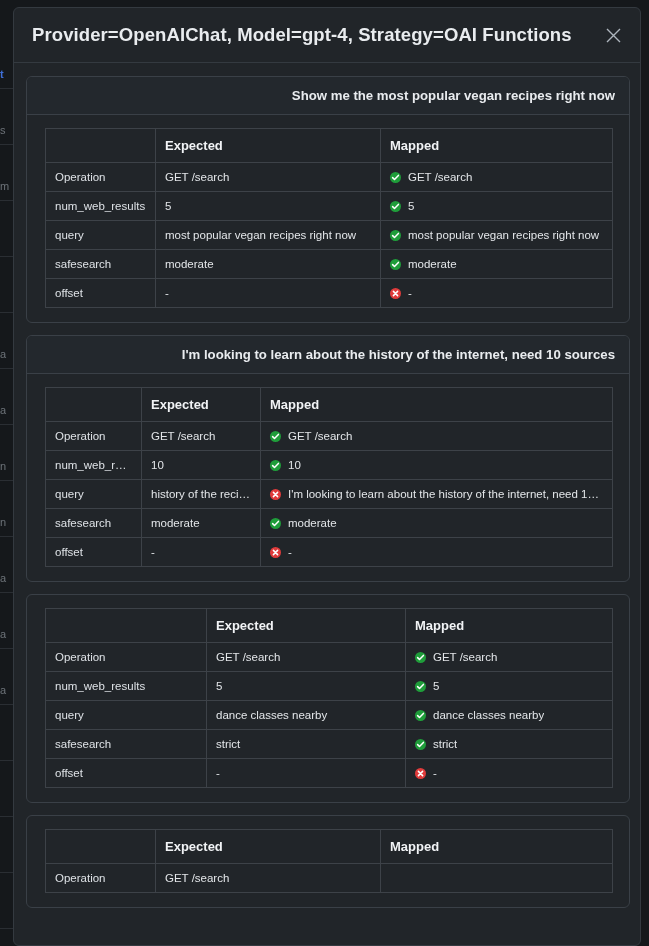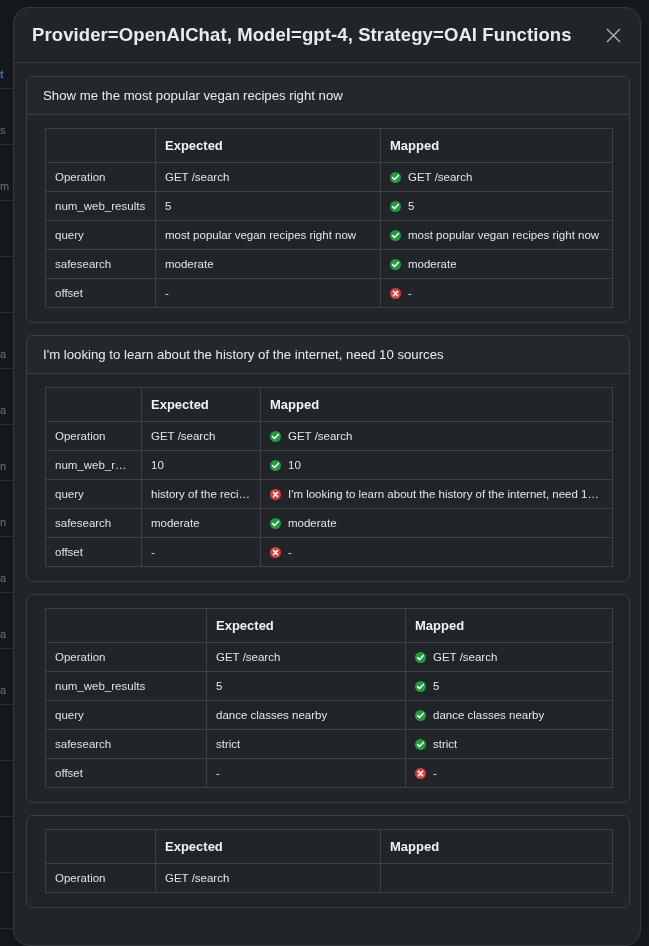--- a/index.html
+++ b/index.html
@@ -25,21 +25,21 @@
     line-height: 29px; height: 29px;
   }
   .bg-row.link { color: #3f6fd8; font-weight: bold; }
 
   .modal {
     position: absolute;
     left: 13px; top: 7px;
     width: 628px; height: 939px;
     background: #212529;
     border: 1px solid #343a40;
-    border-radius: 16px;
+    border-radius: 6px;
     overflow: hidden;
   }
   .modal-header {
     height: 55px;
     border-bottom: 1px solid #343a40;
     display: flex; align-items: center;
     padding: 0 16px 0 18px;
     position: relative;
   }
   .modal-title {
@@ -71,25 +71,26 @@
     margin-bottom: 12px;
     overflow: hidden;
   }
   .card-header {
     padding: 11px 14px 11px 16px;
     border-bottom: 1px solid #3a4047;
     background: #23282d;
   }
   .card-title {
     font-size: 13.2px;
-    font-weight: normal;
+    font-weight: bold;
     color: #e9ecef;
     white-space: nowrap;
     overflow: hidden;
     text-overflow: ellipsis;
+    text-align: right;
   }
   .card-body { padding: 13px 16px 14px 18px; }
 
   table.cmp {
     border-collapse: collapse;
     table-layout: fixed;
     width: 100%;
     font-size: 11.5px;
     color: #e3e6e9;
     padding-left: 20px;

